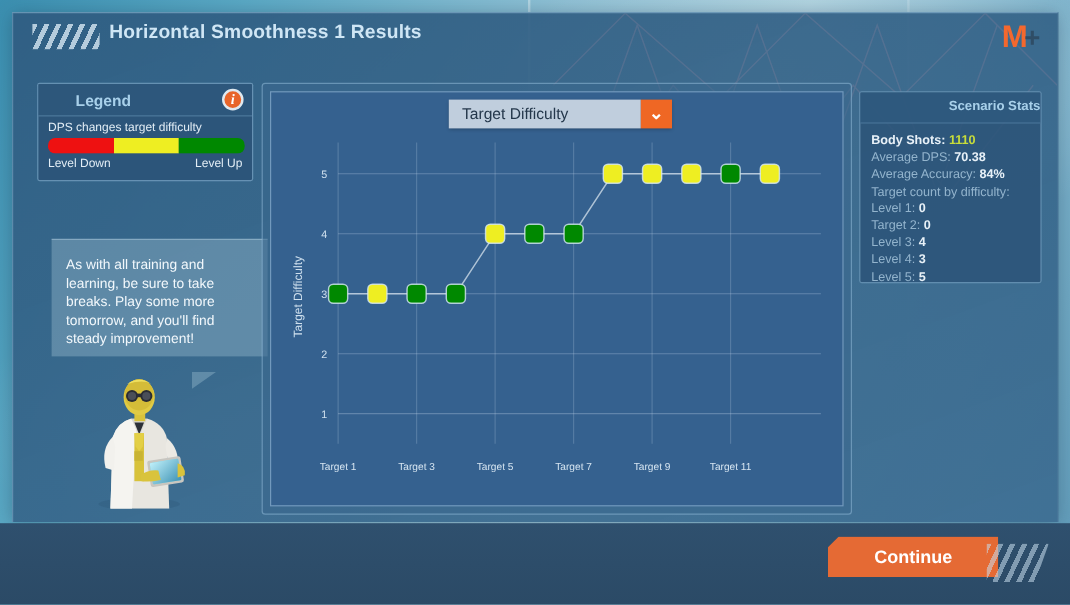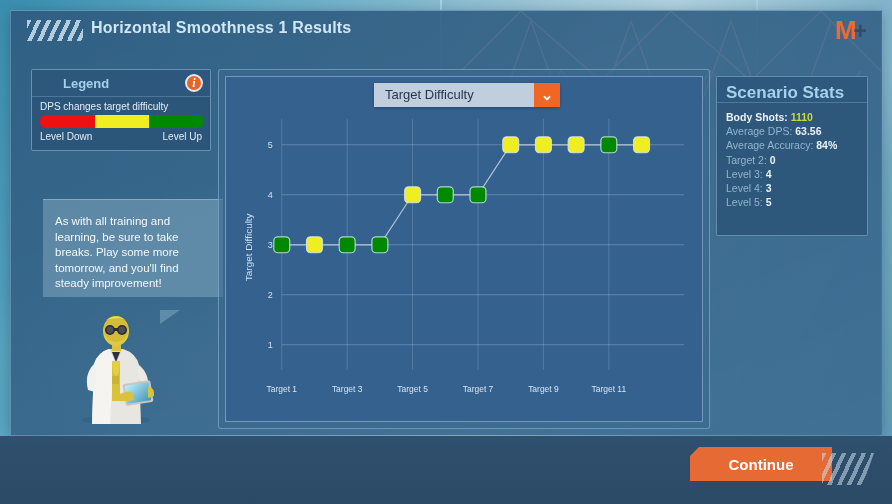--- a/index.html
+++ b/index.html
@@ -149,22 +149,23 @@
     position: absolute; left: 705px; top: 65px; width: 152px; height: 160px;
     background: rgba(44,84,121,.88);
     border: 1px solid rgba(150,195,225,.5);
     border-radius: 2px;
   }
   .stats-head {
     height: 26px; border-bottom: 1px solid rgba(150,195,225,.30);
     background: rgba(47,90,128,.6);
   }
   .stats-title {
-    font-size: 17px; font-weight: bold; color: #a8d0ea;
+    font-size: 11px; font-weight: bold; color: #a8d0ea;
     padding: 6px 0 0 9px;
+    text-align: right;
   }
   .stats-body { padding: 7px 0 0 9px; }
   .stat-row { font-size: 10.5px; line-height: 14.2px; color: #93b4cd; white-space: nowrap; }
   .stat-row.bright { color: #e8f1f8; font-weight: bold; }
   .stat-val { color: #e8f1f8; font-weight: bold; margin-top: 44px; }
   .stat-val.accent { color: #c8dd3a; }
 
   
   .footer {
     position: absolute; left: 0; bottom: 0; width: 892px; height: 68px;
@@ -276,22 +277,24 @@
       <div class="dropdown-arrow">⌄</div>
     </div>
   </div>
 
   <div class="stats-panel">
     <div class="stats-head">
       <div class="stats-title">Scenario Stats</div>
     </div>
     <div class="stats-body" id="stats-body">
         <div class="stat-row bright"><span>Body Shots:</span><span class="stat-val accent"> 1110</span></div>
-        <div class="stat-row"><span>Average DPS:</span><span class="stat-val"> 63.56</span></div>
+        <div class="stat-row"><span>Average DPS:</span><span class="stat-val"> 70.38</span></div>
         <div class="stat-row"><span>Average Accuracy:</span><span class="stat-val"> 84%</span></div>
+        <div class="stat-row"><span>Target count by difficulty:</span></div>
+        <div class="stat-row"><span>Level 1:</span><span class="stat-val"> 0</span></div>
         <div class="stat-row"><span>Target 2:</span><span class="stat-val"> 0</span></div>
         <div class="stat-row"><span>Level 3:</span><span class="stat-val"> 4</span></div>
         <div class="stat-row"><span>Level 4:</span><span class="stat-val"> 3</span></div>
         <div class="stat-row"><span>Level 5:</span><span class="stat-val"> 5</span></div>
       </div>
   </div>
 </div>
 
 <svg class="character" viewBox="0 0 108 112">
   <ellipse cx="54" cy="108" rx="34" ry="5" fill="rgba(40,80,110,.25)"></ellipse>

